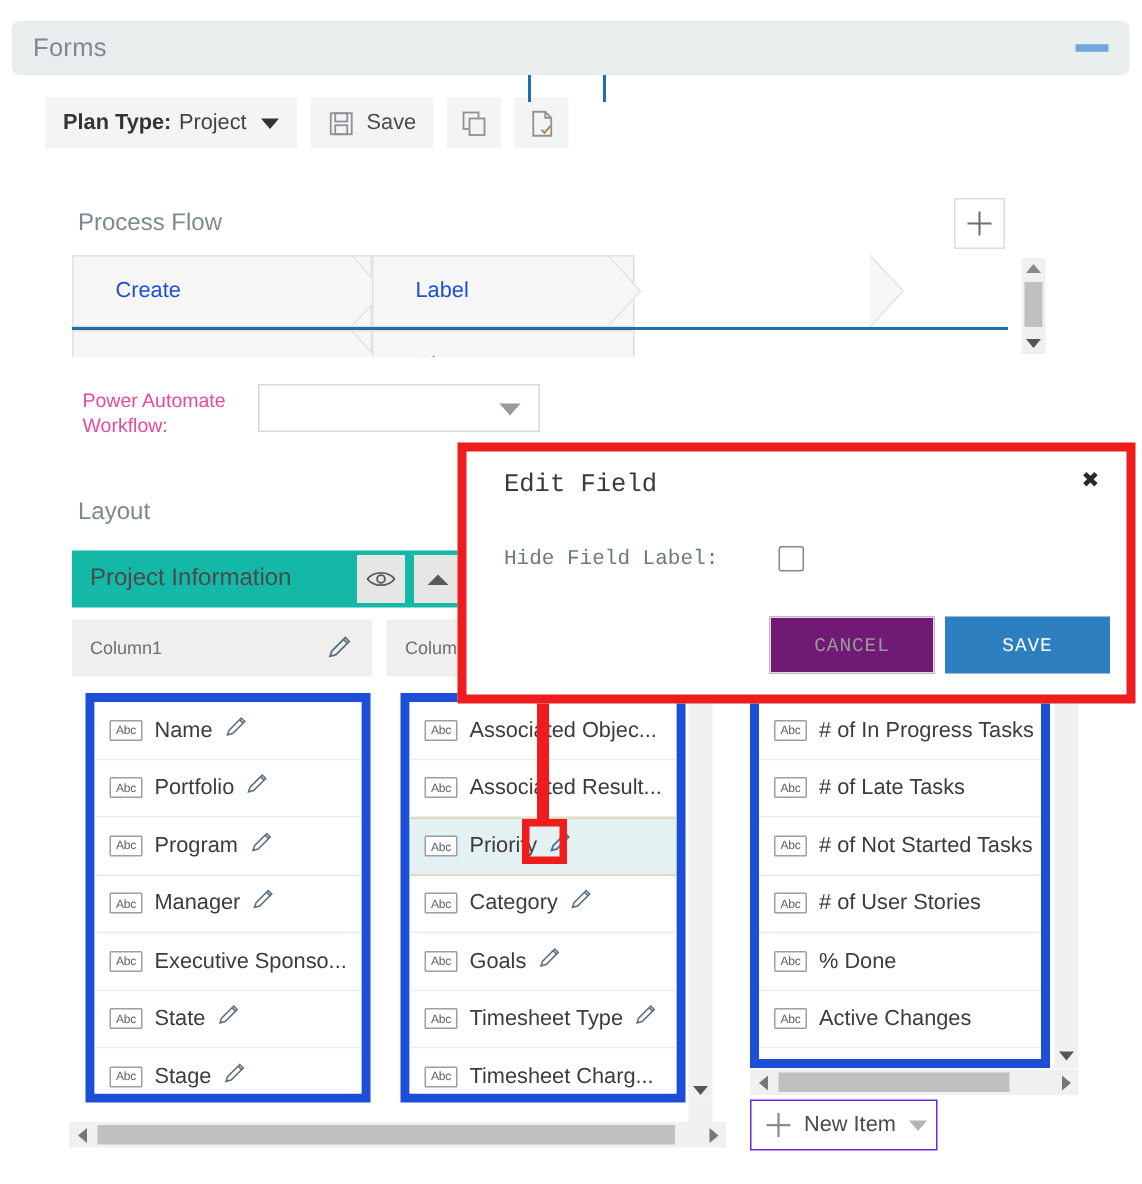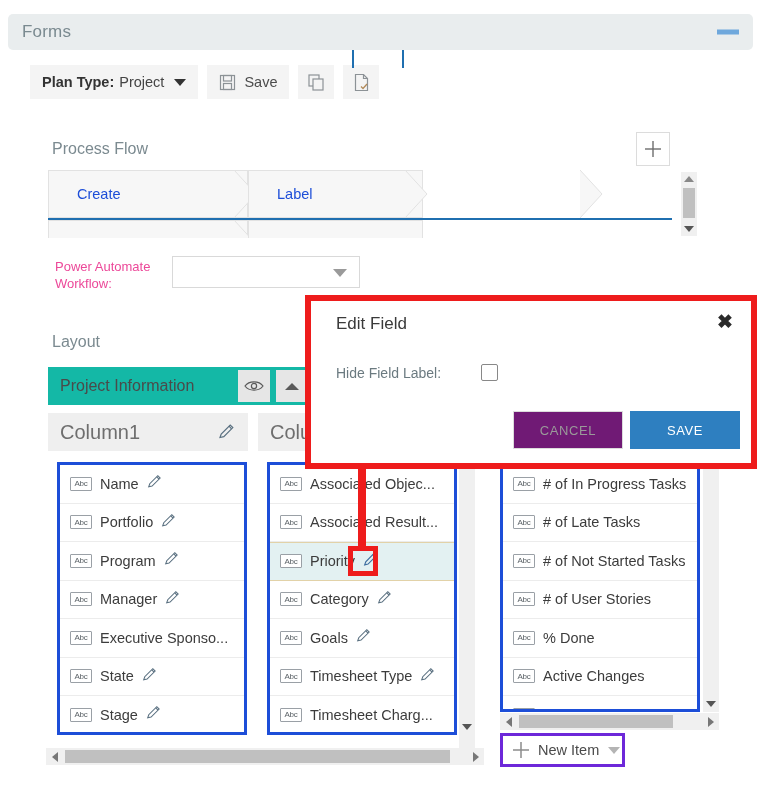--- a/index.html
+++ b/index.html
@@ -209,32 +209,32 @@
 
   .col-head {
     position: absolute; top: 413px;
     height: 38px;
     background: #efefef;
     display: flex; align-items: center;
     cursor: pointer;
   }
   .col-head .ch-lbl {
     margin-left: 12px;
-    font-size: 20px; color: #6e6e6e;
+    font-size: 12px; color: #6e6e6e;
   }
   .col-head .ch-pencil {
     position: absolute; right: 12px; top: 9px;
     cursor: pointer;
   }
 
   
   .fl {
     position: absolute; top: 462px;
     background: #fff;
-    border: 3px solid #1d4ed8;
+    border: 6px solid #1d4ed8;
     overflow: hidden;
   }
   .fl-item {
     position: relative;
     height: 38.5px;
     border-bottom: 1px solid #ececec;
     display: flex; align-items: center;
     padding-left: 10px;
     cursor: pointer;
     background: #fff;
@@ -302,21 +302,21 @@
     width: 0; height: 0;
     border-top: 5px solid transparent;
     border-bottom: 5px solid transparent;
     border-left: 6px solid #777;
   }
 
   
   .new-item {
     position: absolute; left: 500px; top: 733px;
     width: 125px; height: 34px;
-    border: 3px solid #6d28d9;
+    border: 1px solid #6d28d9;
     background: #fff;
     display: flex; align-items: center;
     cursor: pointer;
   }
   .new-item .ni-lbl {
     margin-left: 8px;
     font-size: 14.5px; color: #4a4a4a;
   }
   .new-item .ni-caret {
     margin-left: 9px;
@@ -327,21 +327,21 @@
   }
 
   
   .dlg-red {
     position: absolute; left: 305px; top: 295px;
     width: 452px; height: 174px;
     border: 6px solid #ee1c1c;
     background: #ffffff;
     z-index: 40;
   }
-  .dlg-inner { position: relative; width: 100%; height: 100%; }
+  .dlg-inner { position: relative; width: 100%; height: 100%; font-family: Liberation Mono, monospace; }
   .dlg-title {
     position: absolute; left: 25px; top: 13px;
     font-size: 17px; color: #3a3a3a;
   }
   .dlg-close {
     position: absolute; right: 18px; top: 11px;
     font-size: 19px; font-weight: bold; color: #2a2a2a;
     cursor: pointer; line-height: 1;
   }
   .dlg-row {

